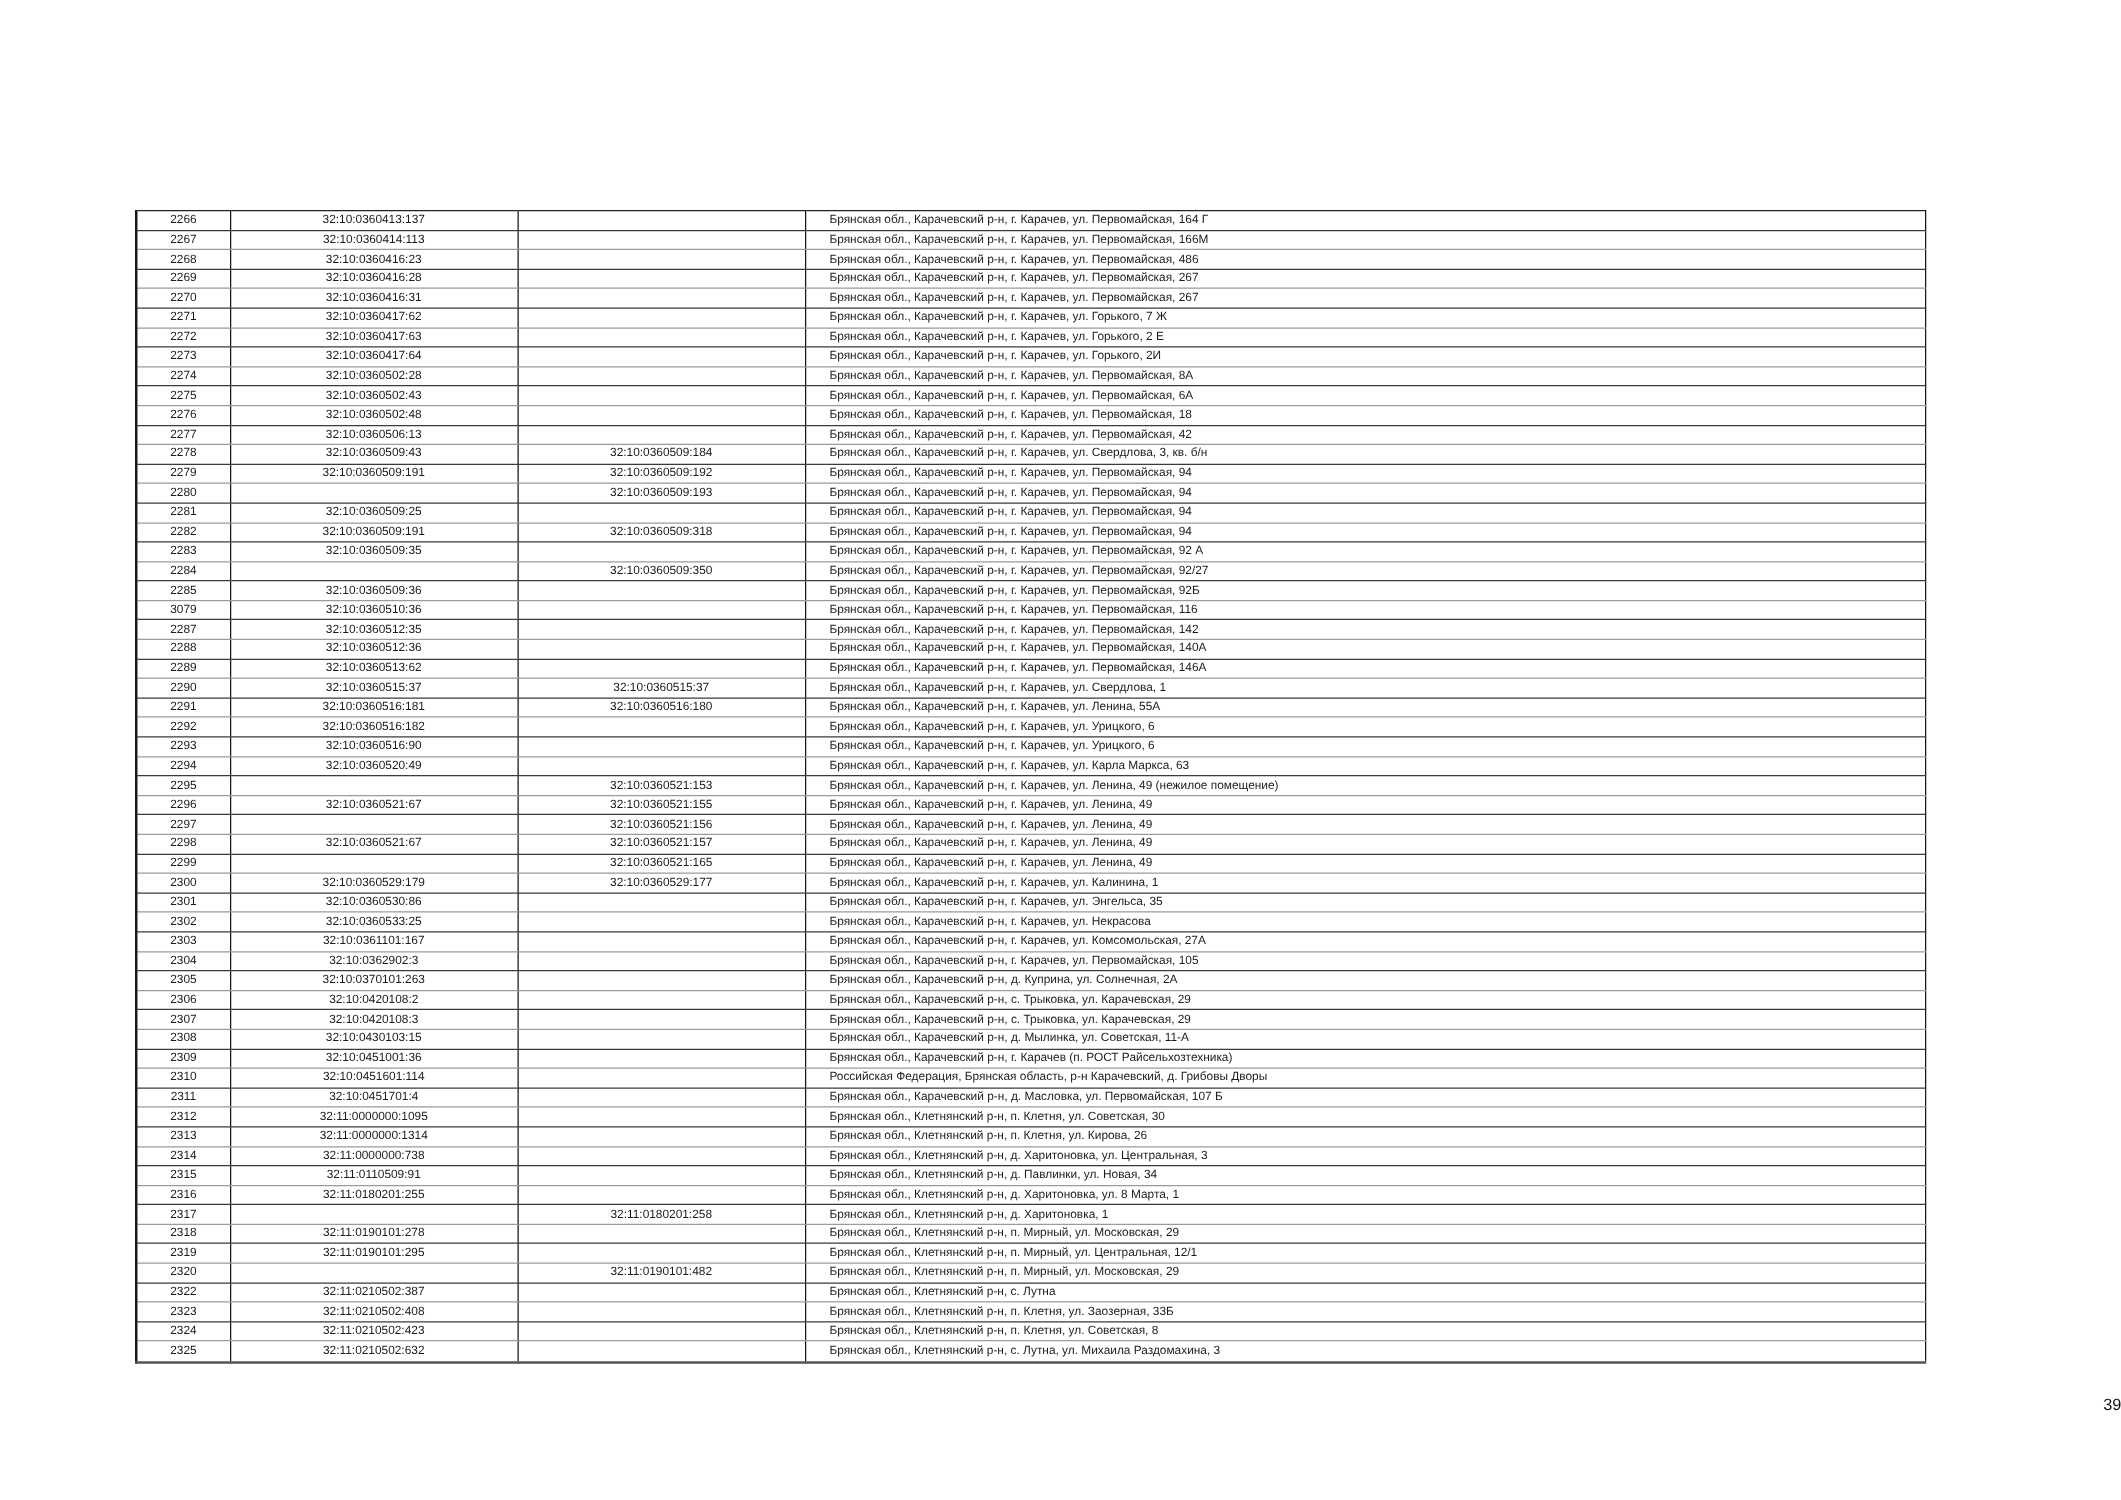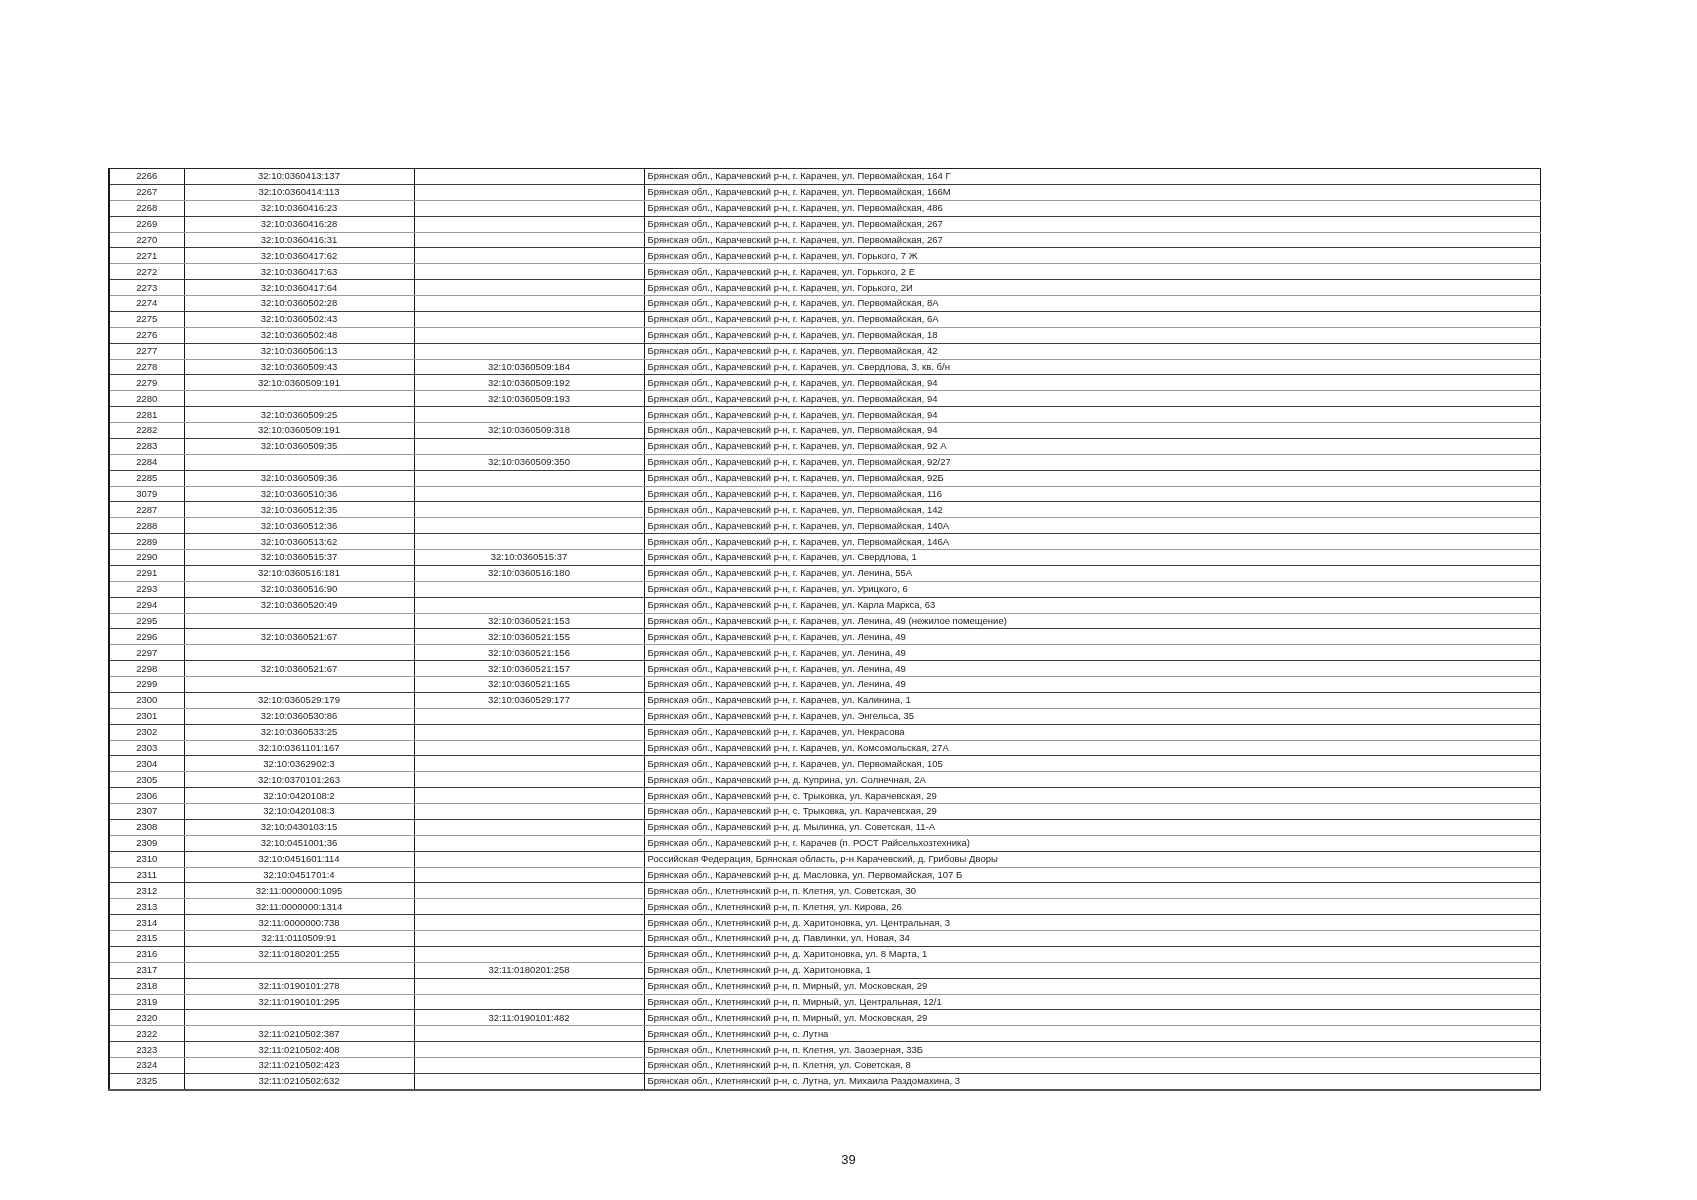--- a/index.html
+++ b/index.html
@@ -28,29 +28,28 @@
     overflow:hidden;
     vertical-align:middle;
     color:#1c1c1c;
   }
   .registry-table tr:nth-child(even) td{border-bottom-color:#9b9b9b;}
   .registry-table tr:nth-child(odd) td{border-bottom-color:#3b3b3b;}
   .registry-table{border:1px solid #222; border-left:2px solid #1a1a1a; border-bottom:2px solid #555;margin-top:26px;}
   .registry-table td.c-num,
   .registry-table td.c-cad1,
   .registry-table td.c-cad2{text-align:center;}
-  .registry-table td.c-addr{text-align:left;padding-left:3px;border-right:1px solid #161616;}
+  .registry-table td.c-addr{text-align:left;padding-left:19px;border-right:1px solid #161616;}
   .page-number{
     position:absolute;
     left:0;right:0;
     top:1116px;
-    text-align:center;
+    text-align:right;
     font-size:13px;
     color:#141414;
-    margin-top:36px;
   }
 </style>
 </head>
 <body>
 
 <table class="registry-table">
   <colgroup>
     <col style="width:75px">
     <col style="width:230px">
     <col style="width:230px">
@@ -207,20 +206,26 @@
     <td class="c-cad2">32:10:0360515:37</td>
     <td class="c-addr">Брянская обл., Карачевский р-н, г. Карачев, ул. Свердлова, 1</td>
   </tr>
       <tr>
     <td class="c-num">2291</td>
     <td class="c-cad1">32:10:0360516:181</td>
     <td class="c-cad2">32:10:0360516:180</td>
     <td class="c-addr">Брянская обл., Карачевский р-н, г. Карачев, ул. Ленина, 55А</td>
   </tr>
       <tr>
+    <td class="c-num">2292</td>
+    <td class="c-cad1">32:10:0360516:182</td>
+    <td class="c-cad2"></td>
+    <td class="c-addr">Брянская обл., Карачевский р-н, г. Карачев, ул. Урицкого, 6</td>
+  </tr>
+      <tr>
     <td class="c-num">2293</td>
     <td class="c-cad1">32:10:0360516:90</td>
     <td class="c-cad2"></td>
     <td class="c-addr">Брянская обл., Карачевский р-н, г. Карачев, ул. Урицкого, 6</td>
   </tr>
       <tr>
     <td class="c-num">2294</td>
     <td class="c-cad1">32:10:0360520:49</td>
     <td class="c-cad2"></td>
     <td class="c-addr">Брянская обл., Карачевский р-н, г. Карачев, ул. Карла Маркса, 63</td>

